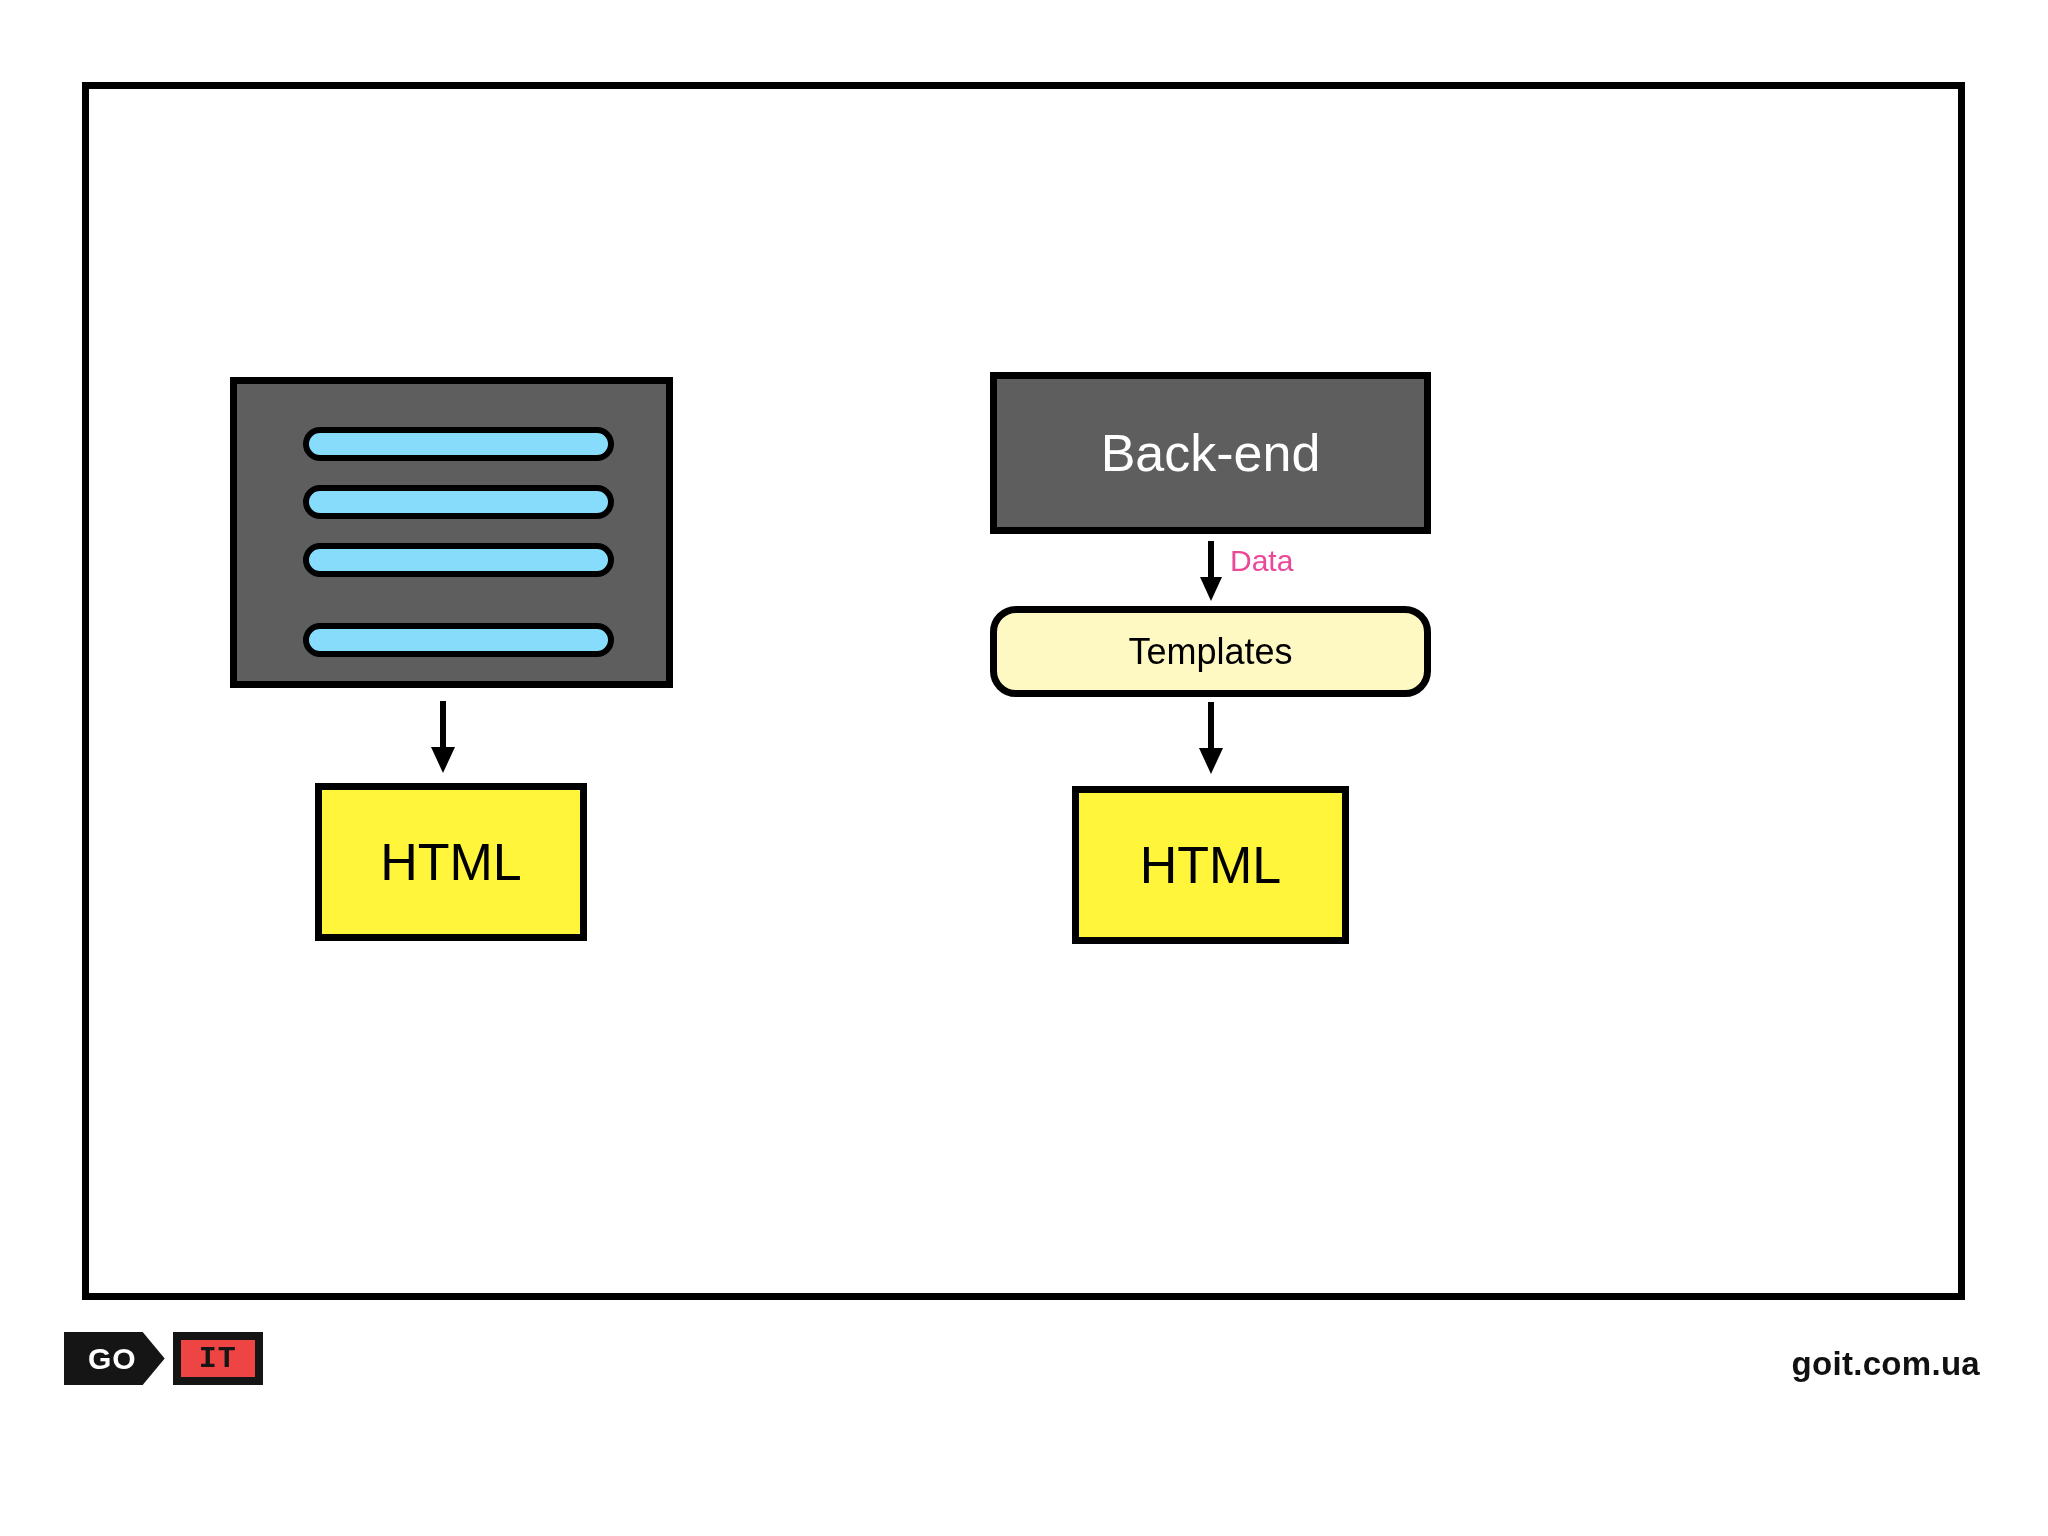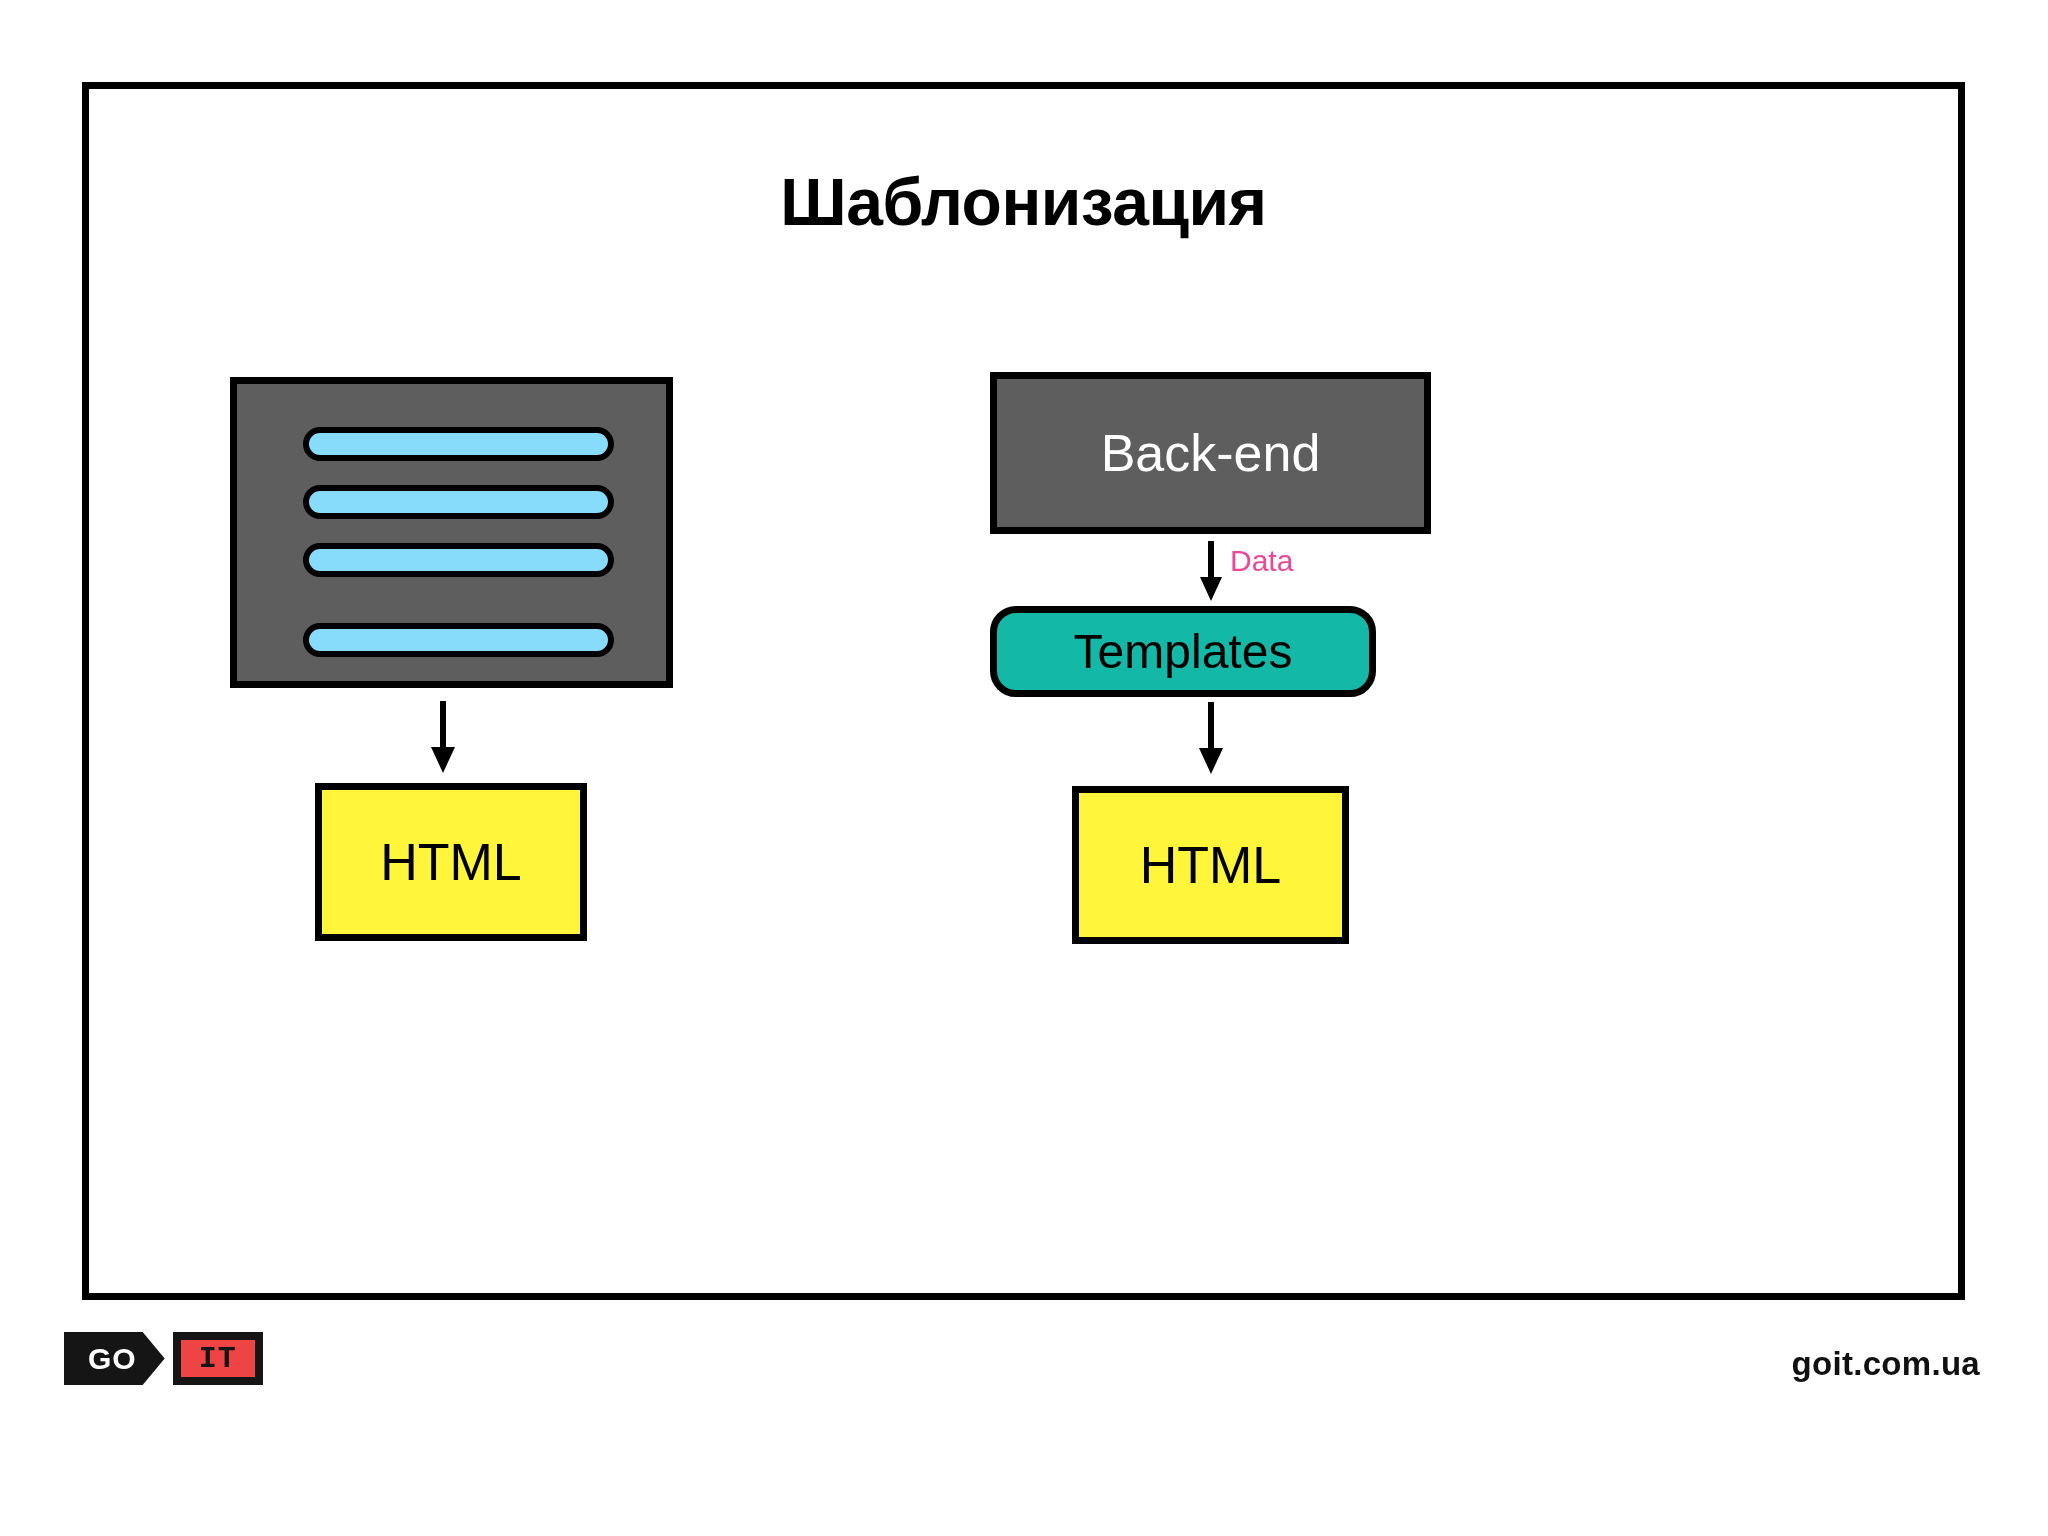--- a/index.html
+++ b/index.html
@@ -114,25 +114,25 @@
     top: 283px;
     width: 441px;
     height: 162px;
     background: #5e5e5e;
     color: #ffffff;
     font-size: 52px;
   }
   #templates-box {
     left: 901px;
     top: 517px;
-    width: 386px;
+    width: 441px;
     height: 91px;
-    background: #14b8a6;
-    color: #000000;
-    font-size: 48px;
+    background: #fef9c3;
+    color: #000000;
+    font-size: 36px;
     border-radius: 26px;
   }
   #html-box-right {
     left: 983px;
     top: 697px;
     width: 277px;
     height: 158px;
     background: #fff53a;
     font-size: 52px;
     color: #000000;
@@ -193,21 +193,20 @@
     color: #111111;
     letter-spacing: 0.3px;
     white-space: nowrap;
   }
 </style>
 </head>
 <body>
 
 <div id="slide-frame">
 
-  <div id="slide-title">Шаблонизация</div>
 
   <div id="page-mock" class="box">
     <div class="pill" id="pill-1"></div>
     <div class="pill" id="pill-2"></div>
     <div class="pill" id="pill-3"></div>
     <div class="pill" id="pill-4"></div>
   </div>
 
   <div class="arrow" id="arrow-left">
     <svg width="30" height="72" viewBox="0 0 30 72">

